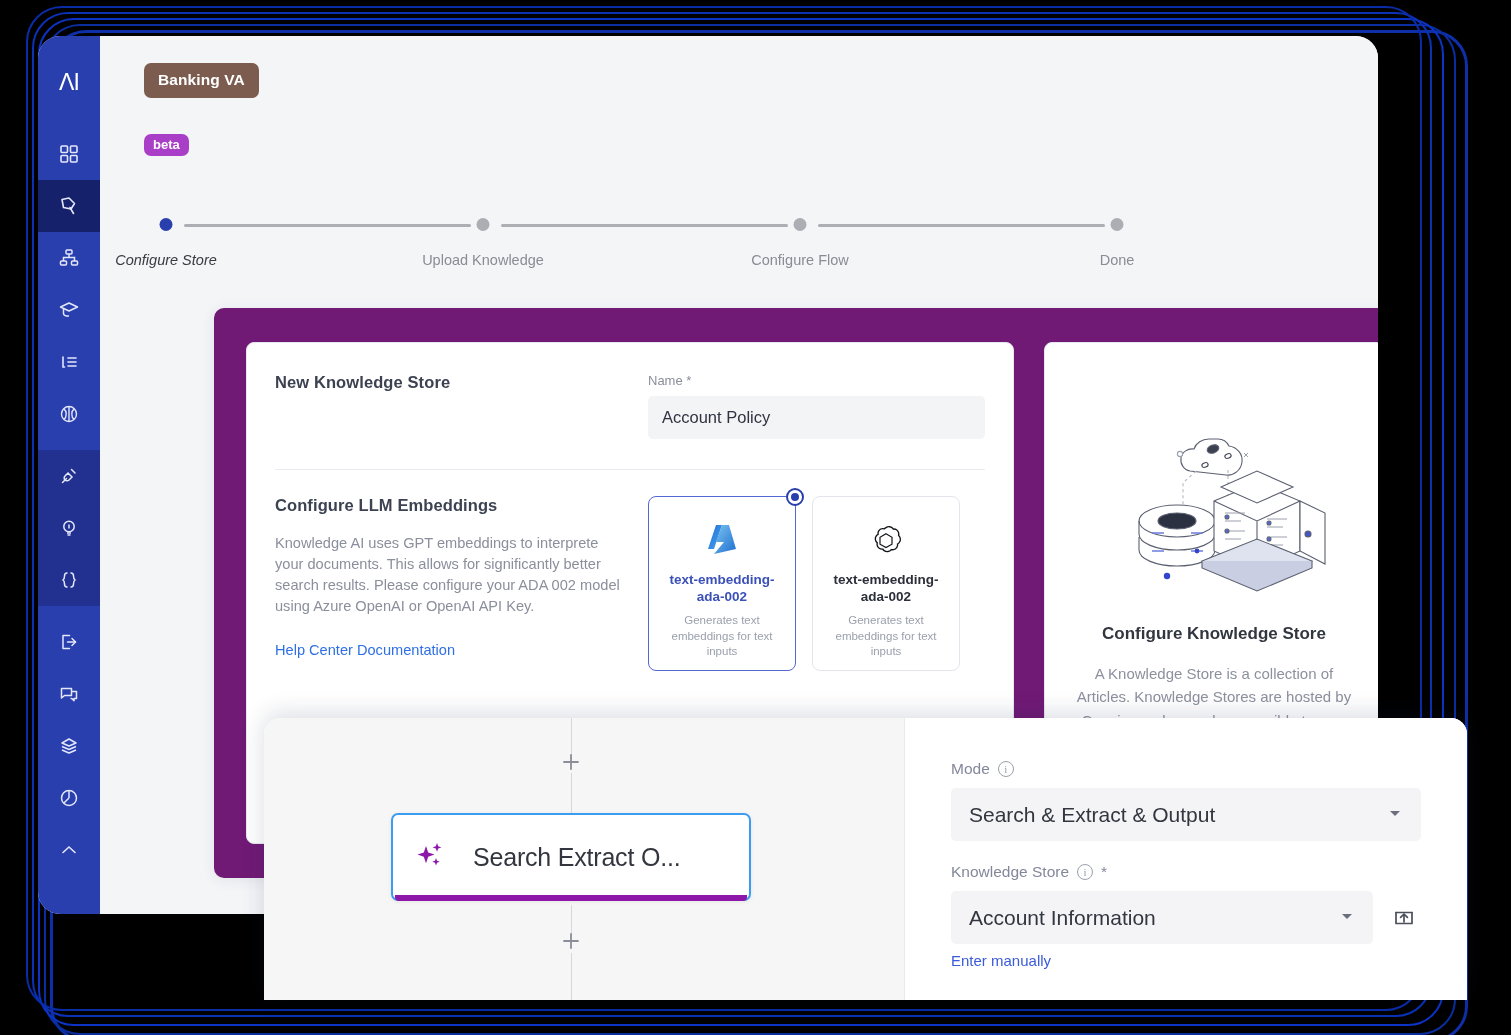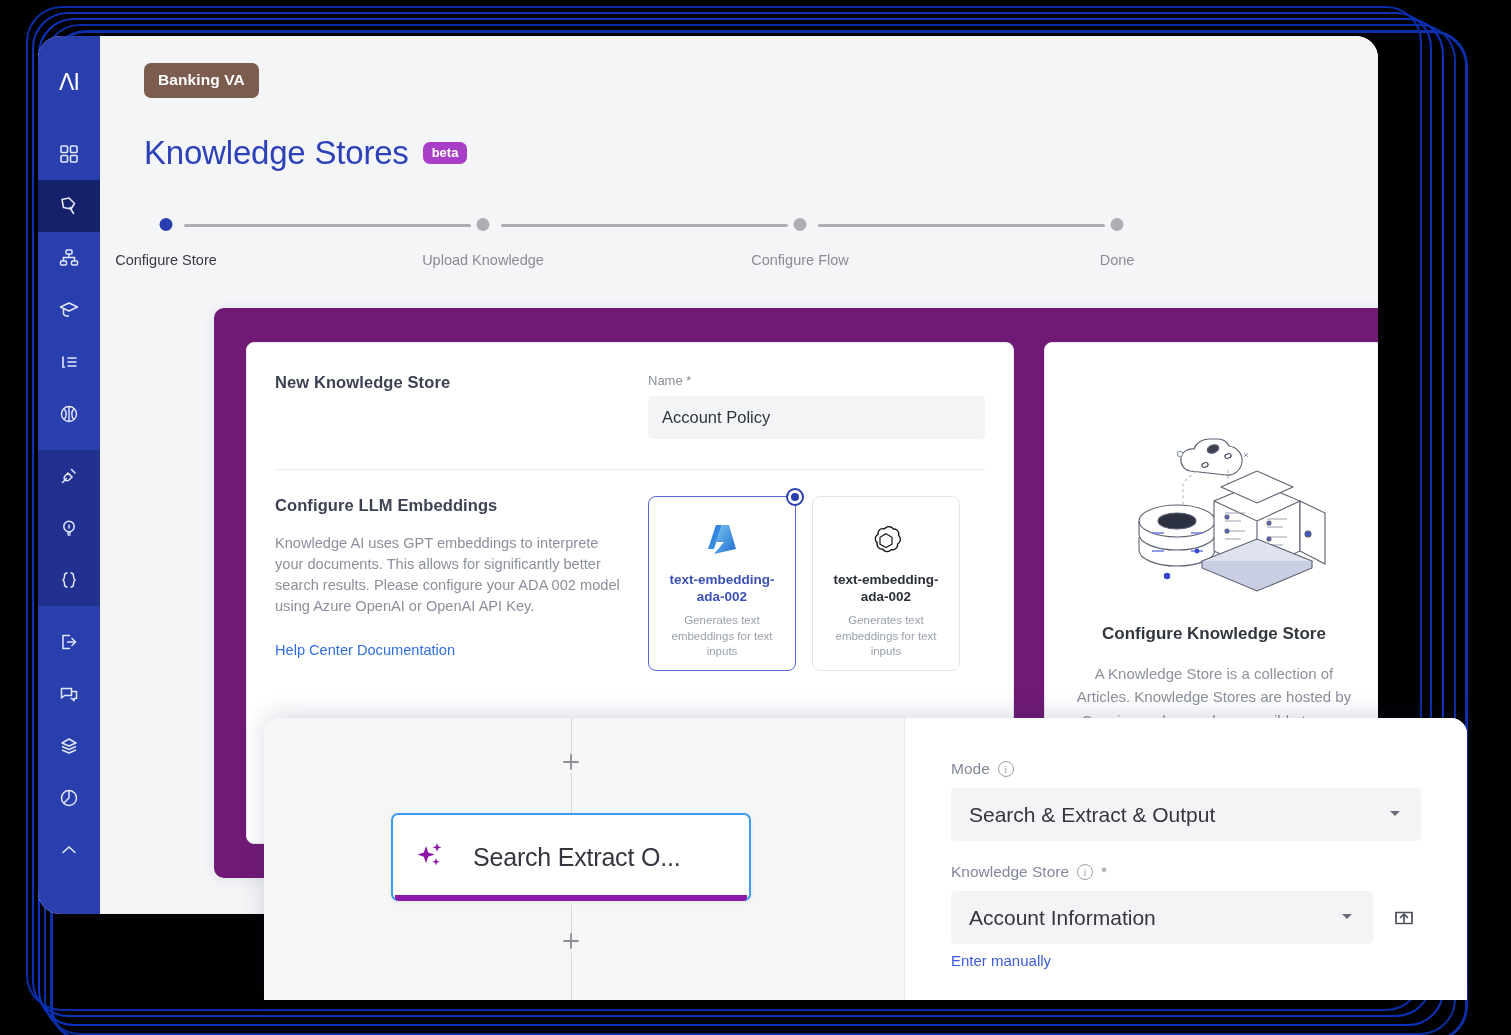--- a/index.html
+++ b/index.html
@@ -119,21 +119,21 @@
   .step-line {
     position: absolute; top: 7.5px;
     height: 3px; background: #adadb4; border-radius: 2px;
   }
   .step-label {
     position: absolute; top: 36px;
     font-size: 14.5px; color: #8b8b95;
     transform: translateX(-50%);
     white-space: nowrap;
   }
-  .step-label.active { color: #3a3a42; }
+  .step-label.active { color: #3a3a42; font-style: italic; }
 
   
   #panel {
     position: absolute;
     left: 114px; top: 272px;
     width: 1204px; height: 570px;
     background: #701a75;
     border-radius: 10px;
     box-shadow: 0 2px 14px rgba(30,40,90,.09);
     padding: 34px 32px;
@@ -447,21 +447,20 @@
           </svg>
         </span>
       </div>
     </div>
 
     <div id="content">
 
       <div class="chip-banking">Banking VA</div>
 
       <div class="page-title-row">
-        <div class="page-title">Knowledge Stores</div>
         <div class="beta-badge">beta</div>
       </div>
 
       <div id="stepper">
         <div class="step-track">
           <div class="step-line" style="left:40px; width:287px;"></div>
           <div class="step-line" style="left:357px; width:287px;"></div>
           <div class="step-line" style="left:674px; width:287px;"></div>
 
           <div class="step-dot active" style="left:22px;"></div>

